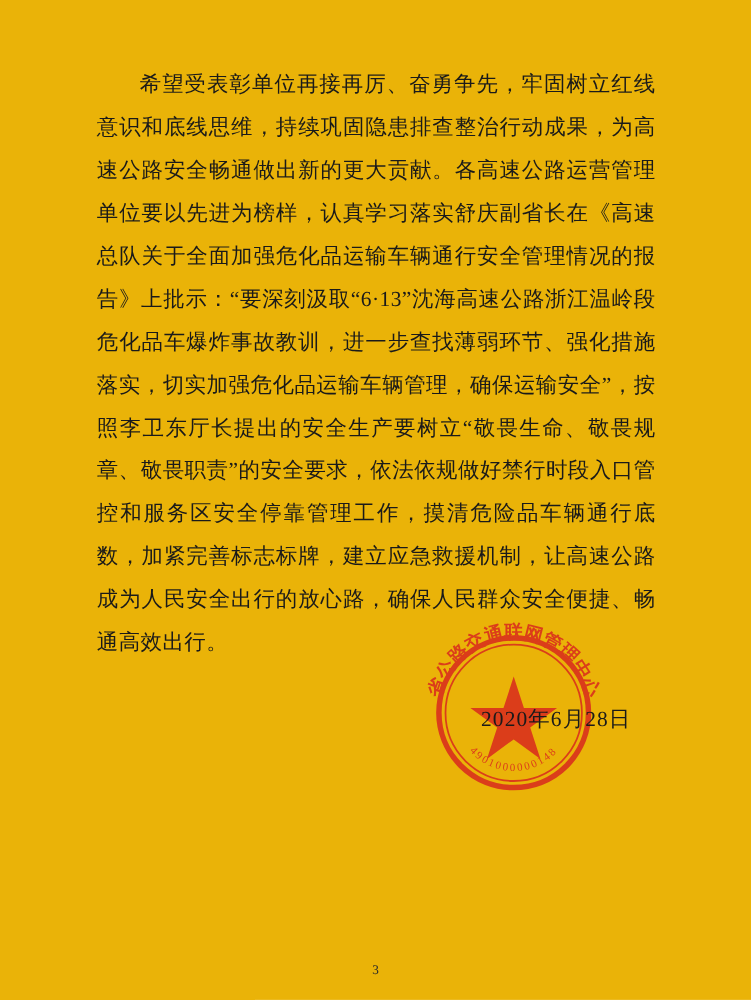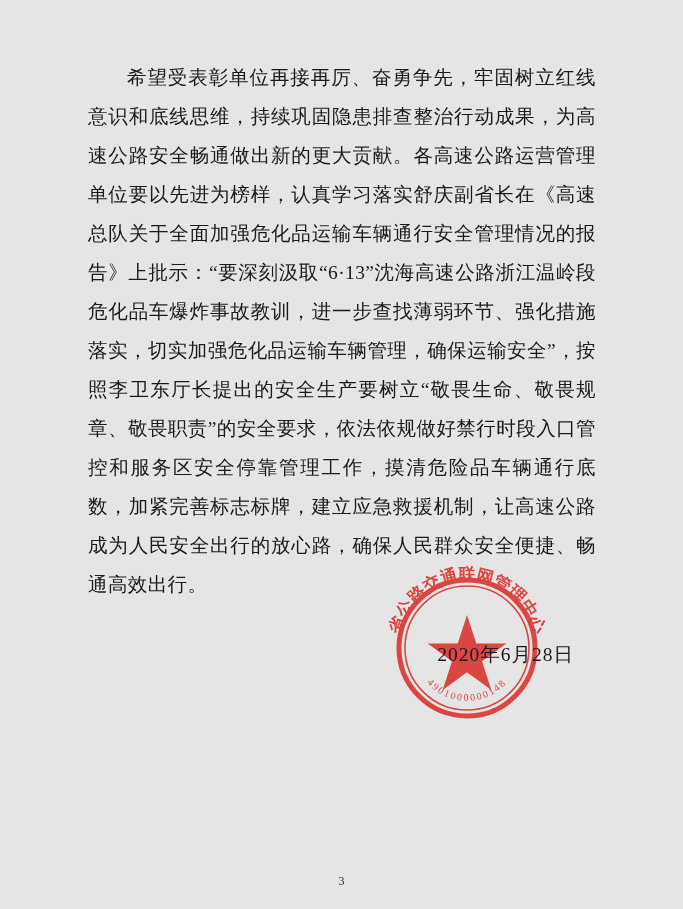--- a/index.html
+++ b/index.html
@@ -7,21 +7,21 @@
     padding: 0;
     background: #ffffff;
   }
   body {
     font-family: "Liberation Serif", "DejaVu Serif", serif;
   }
   .page {
     position: relative;
     width: 683px;
     height: 909px;
-    background: #e5e5e5;
+    background: #eab308;
     overflow: hidden;
   }
   .doc-body {
     position: absolute;
     left: 88px;
     top: 58px;
     width: 508px;
   }
   .para {
     font-size: 19.5px;

